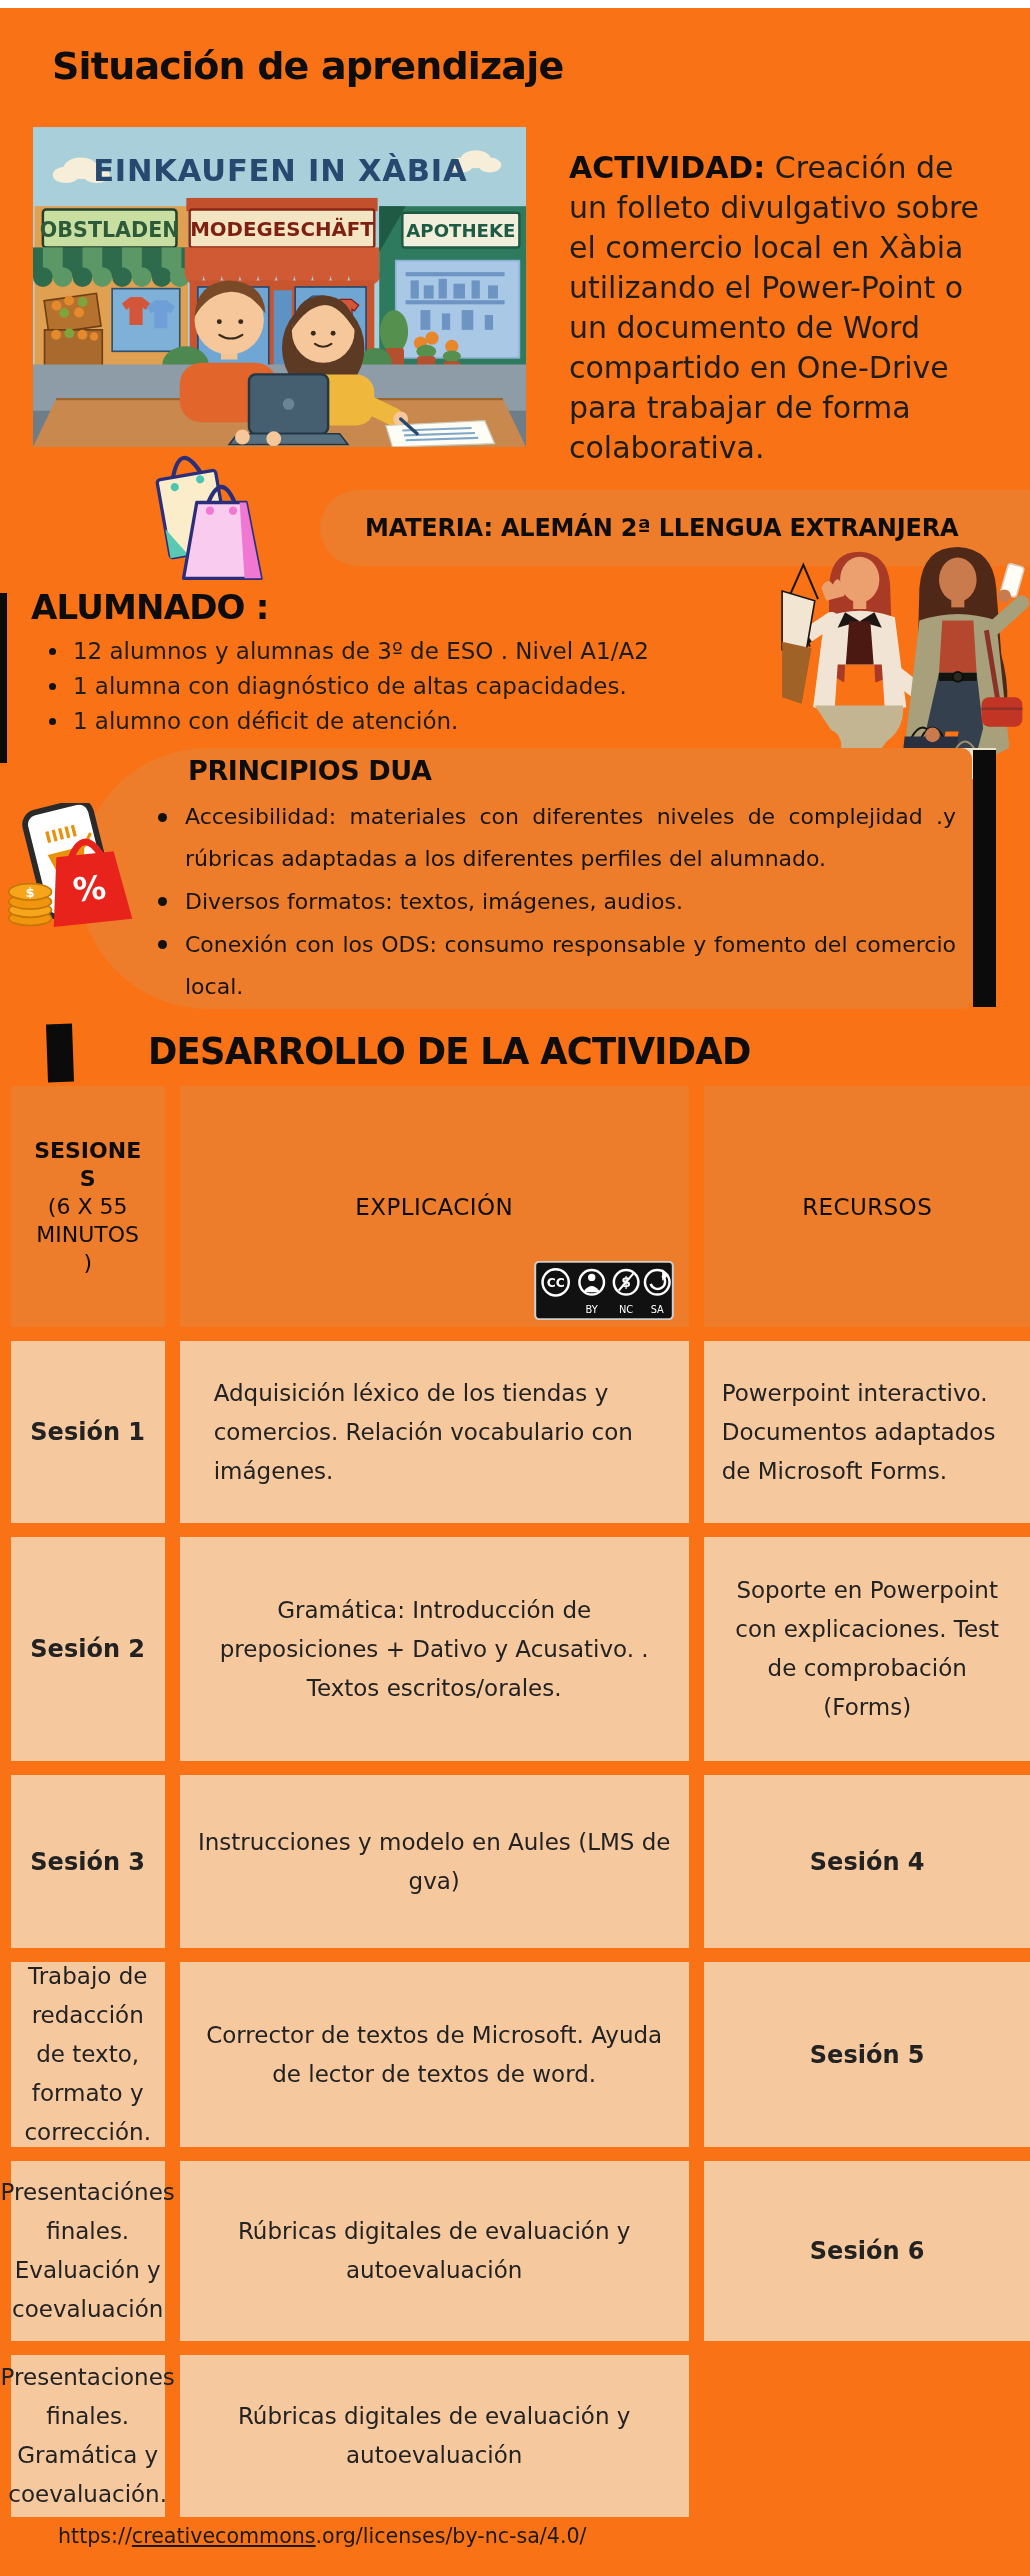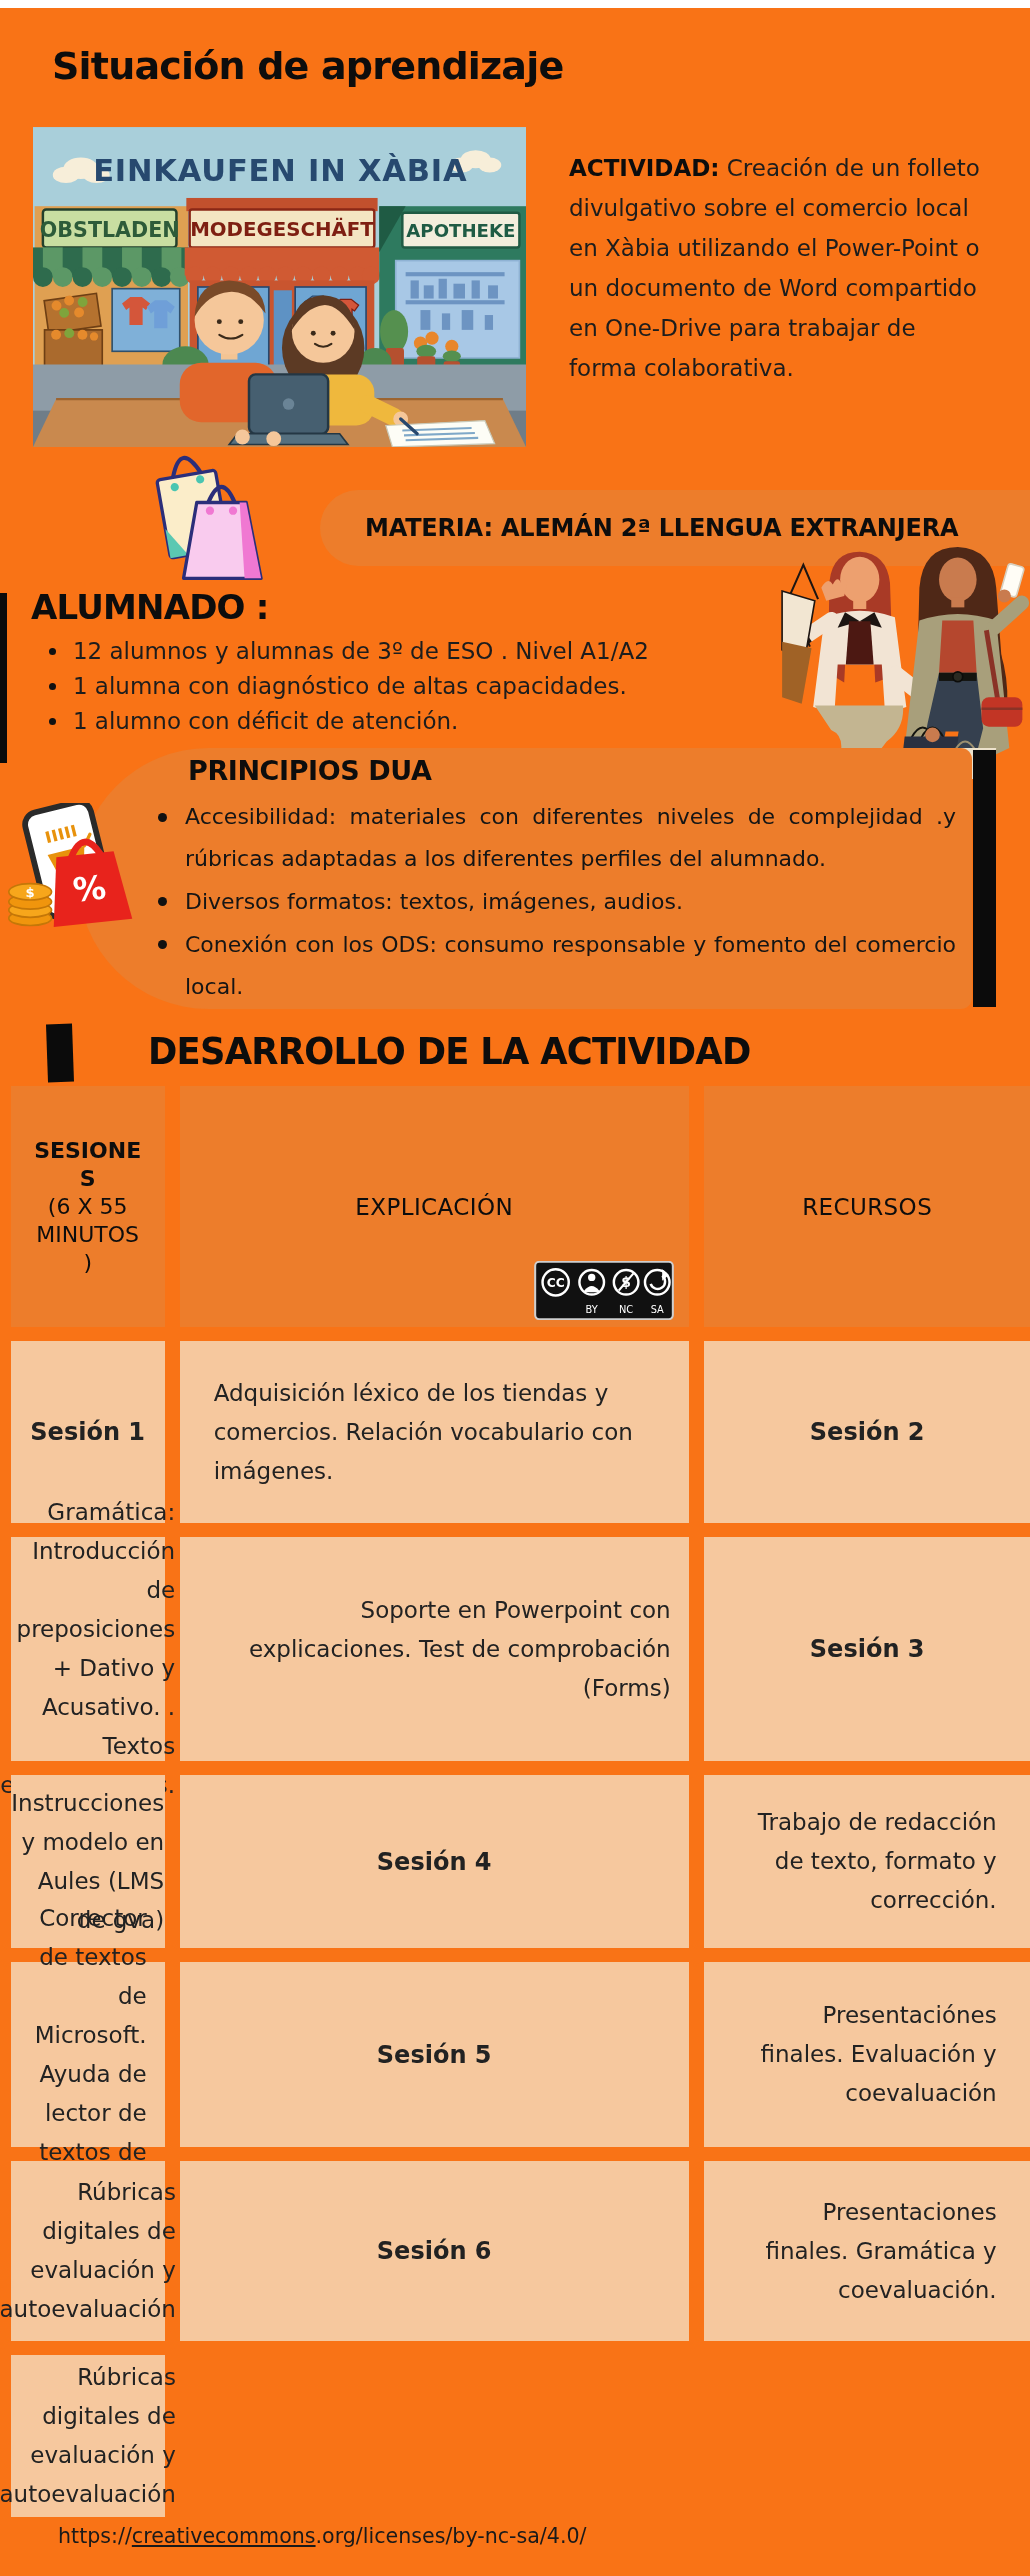--- a/index.html
+++ b/index.html
@@ -3,21 +3,21 @@
 <meta charset="utf-8">
 <style>
   html,body{margin:0;padding:0;background:#fff;}
   .page{position:relative;width:1030px;height:2576px;background:#f97316;overflow:hidden;
         font-family:"DejaVu Sans","Liberation Sans",sans-serif;color:#161616;margin-top:8px;}
   .abs{position:absolute;}
 
   
   .page-title{left:52px;top:36px;font-size:38px;font-weight:700;letter-spacing:-0.8px;color:#0d0d0d;}
   .hero-svg{left:33px;top:119px;width:493px;height:320px;}
-  .actividad{left:569px;top:140px;width:416px;font-size:23px;line-height:40px;color:#1d1d1d;}
+  .actividad{left:569px;top:140px;width:416px;font-size:30px;line-height:40px;color:#1d1d1d;}
   .actividad b{font-weight:700;color:#0d0d0d;}
   .bags-svg{left:144px;top:435px;width:122px;height:147px;}
 
   
   .materia{left:320px;top:482px;width:711px;height:76px;background:#ED7D2B;
            border-radius:38px 0 0 38px;display:flex;align-items:center;padding-left:45px;box-sizing:border-box;}
   .materia span{font-size:24px;font-weight:700;color:#0d0d0d;letter-spacing:-0.2px;}
 
   
   .alumnado-bar{left:0;top:585px;width:7.4px;height:170px;background:#0b0b0b;}
@@ -41,21 +41,21 @@
   
   .desarrollo-bar{left:47px;top:1016px;width:25.6px;height:58px;background:#0b0b0b;transform:rotate(-2deg);}
   .desarrollo-title{left:148px;top:1021px;font-size:38px;font-weight:700;letter-spacing:-0.8px;
                     transform:scaleX(0.93);transform-origin:left center;color:#0d0d0d;white-space:nowrap;}
 
   
   .table{left:10.7px;top:1078px;width:1020px;display:grid;
          grid-template-columns:154px 509px 327px;
          grid-template-rows:241px 182px 224px 173px 185px 180px 162px;
          column-gap:15px;row-gap:14px;}
-  .cell{box-sizing:border-box;display:flex;align-items:center;justify-content:center;text-align:right;}
+  .cell{box-sizing:border-box;display:flex;align-items:center;justify-content:center;text-align:center;}
   .cell.head{background:#ED7D2B;color:#0d0d0d;}
   .cell.body{background:#F6C89E;color:#222;}
   .head-col1{flex-direction:column;font-size:22px;line-height:28px;}
   .head-col1 .b{font-weight:700;}
   .head-label{font-size:23px;font-weight:400;letter-spacing:0.4px;}
   .head-rel{position:relative;}
   .cc-badge{position:absolute;left:354px;bottom:6.6px;width:140px;height:59px;}
   .session{font-size:24px;font-weight:700;color:#0d0d0d;}
   .txt{font-size:23px;line-height:39px;padding:0 34px;}
   .cell .rtxt{font-size:23px;line-height:39px;padding:0 18px;}
@@ -406,20 +406,23 @@
       </svg>
     </div>
     <div class="cell head">
       <span class="head-label">RECURSOS</span>
     </div>
 
     <div class="cell body session">Sesión 1</div>
     <div class="cell body align-left">
         <div class="txt">Adquisición léxico de los tiendas y comercios. Relación vocabulario con imágenes.</div>
       </div>
+    <div class="cell body align-left">
+        <div class="rtxt">Powerpoint interactivo. Documentos adaptados de Microsoft Forms.</div>
+      </div>
 
     <div class="cell body session">Sesión 2</div>
     <div class="cell body">
         <div class="txt">Gramática: Introducción de preposiciones + Dativo y Acusativo. . Textos escritos/orales.</div>
       </div>
     <div class="cell body">
         <div class="rtxt">Soporte en Powerpoint con explicaciones. Test de comprobación (Forms)</div>
       </div>
 
     <div class="cell body session">Sesión 3</div>

